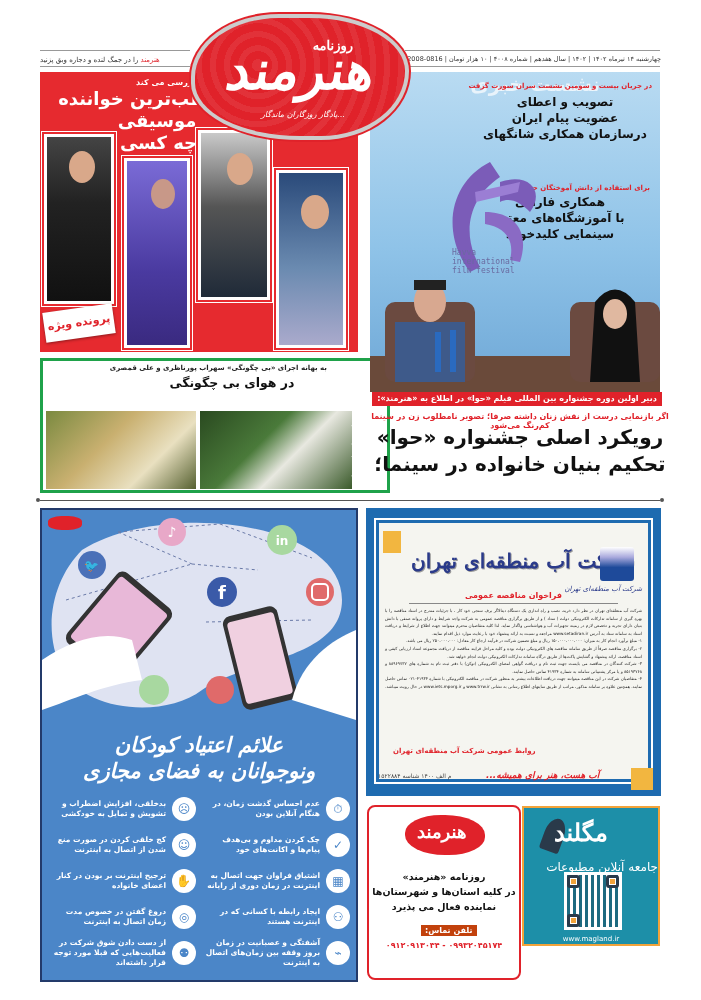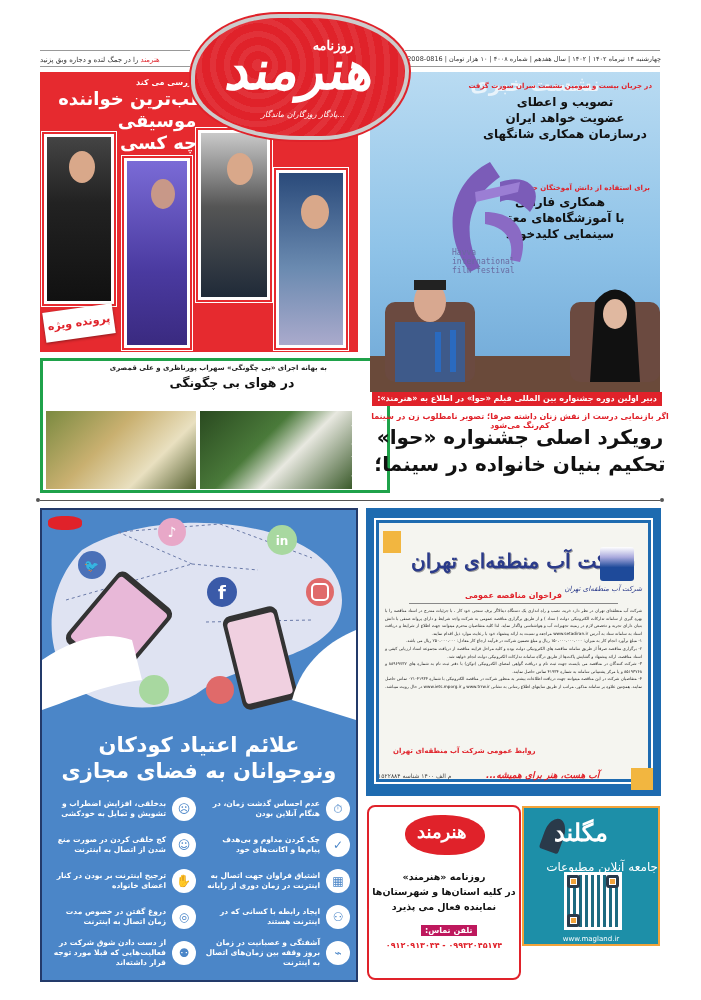--- a/index.html
+++ b/index.html
@@ -72,21 +72,21 @@
   .news-headline { left: 370px; top: 424px; width: 300px; font-size: 20px; color: #111; font-weight: bold; text-align: center; line-height: 27px; }
 
   .divider { left: 40px; top: 500px; width: 620px; height: 1px; background: #555; }
   .divider::before, .divider::after { content:""; position:absolute; top:-2px; width:4px; height:4px; border-radius:50%; background:#555; }
   .divider::before { left:-4px; } .divider::after { right:-4px; }
 
   
   .addict { left: 40px; top: 508px; width: 318px; height: 474px; background: #4b86c8; border: 2px solid #233a6a; overflow: hidden; }
   .illus { position: absolute; left: 0; top: 0; width: 314px; height: 210px; }
   .addict-logo { position: absolute; left: 6px; top: 6px; width: 34px; height: 14px; background: #e0222a; border-radius: 40%; }
-  .addict-title { position: absolute; top: 222px; left: 0; width: 314px; text-align: center; color: #fff; font-weight: bold; font-size: 21px; line-height: 26px; }
+  .addict-title { position: absolute; top: 222px; left: 0; width: 314px; text-align: center; color: #fff; font-weight: bold; font-size: 21px; line-height: 26px; font-style: italic; }
   .sym-grid { position: absolute; top: 284px; left: 8px; width: 300px; display: grid; grid-template-columns: 1fr 1fr; row-gap: 6px; column-gap: 8px; }
   .sym { display: flex; align-items: center; gap: 6px; height: 30px; }
   .sym-icon { width: 24px; height: 24px; border-radius: 50%; background: #fff; flex-shrink: 0; display: flex; align-items: center; justify-content: center; color: #4b86c8; font-size: 12px; }
   .sym-text { color: #fff; font-size: 7.5px; line-height: 10px; font-weight: bold; }
 
   
   .water-ad { left: 366px; top: 508px; width: 295px; height: 288px; background: #1e6bb0; }
   .water-inner { position: absolute; left: 10px; top: 12px; width: 275px; height: 262px; background: #f5f5f0; border: 3px solid #1e6bb0; box-shadow: 0 0 0 2px #fff; }
   .corner-y1 { position: absolute; left: 4px; top: 8px; width: 18px; height: 22px; background: #f2b640; }
   .corner-y2 { position: absolute; right: 8px; bottom: 6px; width: 22px; height: 22px; background: #f2b640; }
@@ -98,21 +98,21 @@
   .tender-body { position: absolute; top: 84px; left: 6px; right: 6px; font-size: 4.2px; line-height: 7.6px; color: #222; text-align: justify; }
   .tender-sign { position: absolute; top: 224px; left: 14px; font-size: 7px; color: #e0222a; font-weight: bold; }
   .water-footer { position: absolute; left: 12px; top: 264px; font-size: 6px; color: #444; }
   .water-slogan { position: absolute; left: 120px; top: 262px; font-size: 9px; color: #e0222a; font-weight: bold; font-style: italic; }
 
   
   .agent-ad { left: 367px; top: 805px; width: 154px; height: 175px; border: 2px solid #e0222a; border-radius: 8px; background: #fff; }
   .agent-logo { position: absolute; left: 36px; top: 8px; width: 80px; height: 40px; background: #e0222a; border-radius: 45% 50% 45% 50%; }
   .agent-logo span { position: absolute; top: 6px; left: 12px; color: #fff; font-weight: bold; font-size: 18px; font-family: "DejaVu Serif", serif; }
   .agent-text { position: absolute; top: 62px; width: 100%; text-align: center; font-size: 9.5px; line-height: 15px; color: #111; font-weight: bold; }
-  .agent-tel-label { position: absolute; top: 118px; left: 52px; background: #be185d; color: #fff; font-size: 8px; font-weight: bold; padding: 1px 4px; }
+  .agent-tel-label { position: absolute; top: 118px; left: 52px; background: #c2410c; color: #fff; font-size: 8px; font-weight: bold; padding: 1px 4px; }
   .agent-phones { position: absolute; top: 134px; width: 100%; text-align: center; color: #e0222a; font-size: 8px; font-weight: bold; direction: ltr; }
 
   
   .magland-ad { left: 522px; top: 806px; width: 138px; height: 140px; background: #1d8fa8; border: 2px solid #f2a33a; }
   .mag-logo { position: absolute; top: 10px; left: 30px; font-size: 24px; color: #fff; font-weight: bold; font-family: "DejaVu Serif", serif; }
   .mag-bird { position: absolute; top: 10px; left: 20px; width: 20px; height: 34px; background: #2a3a4a; border-radius: 50% 50% 10% 10%; transform: rotate(20deg); }
   .mag-sub { position: absolute; top: 52px; width: 100%; color: #fff; font-size: 12px; }
   .qr { position: absolute; top: 64px; left: 40px; width: 58px; height: 58px; background: #fff; padding: 3px; }
   .qr-grid { width: 100%; height: 100%; background:
       repeating-linear-gradient(90deg, #1d6a80 0 3px, transparent 3px 6px),
@@ -174,21 +174,21 @@
   <div class="g-photo gp1"></div>
   <div class="g-photo gp2"></div>
   <div class="photo-credit">عکس: علیرضا صدرنژاد</div>
 </div>
 
 <div class="abs news-photo">
   <div class="news-watermark">نشست خبری</div>
   <div class="news-kicker1">در جریان بیست و سومین نشست سران سورت گرفت</div>
   <div class="news-title1">
     <div>تصویب و اعطای</div>
-    <div>عضویت خواهد ایران</div>
+    <div>عضویت پیام ایران</div>
     <div>درسازمان همکاری شانگهای</div>
   </div>
   <div class="news-kicker2">برای استفاده از دانش آموختگان حرفه‌ای</div>
   <div class="news-title2">
     <div>همکاری فارابی</div>
     <div>با آموزشگاه‌های معتبر</div>
     <div>سینمایی کلیدخورد</div>
   </div>
   <svg class="havva-logo" viewBox="0 0 120 130">
     <path d="M60 10 C20 30 10 80 40 120 L50 115 C30 80 40 45 70 25 Z" fill="#7b5cb8"></path>

